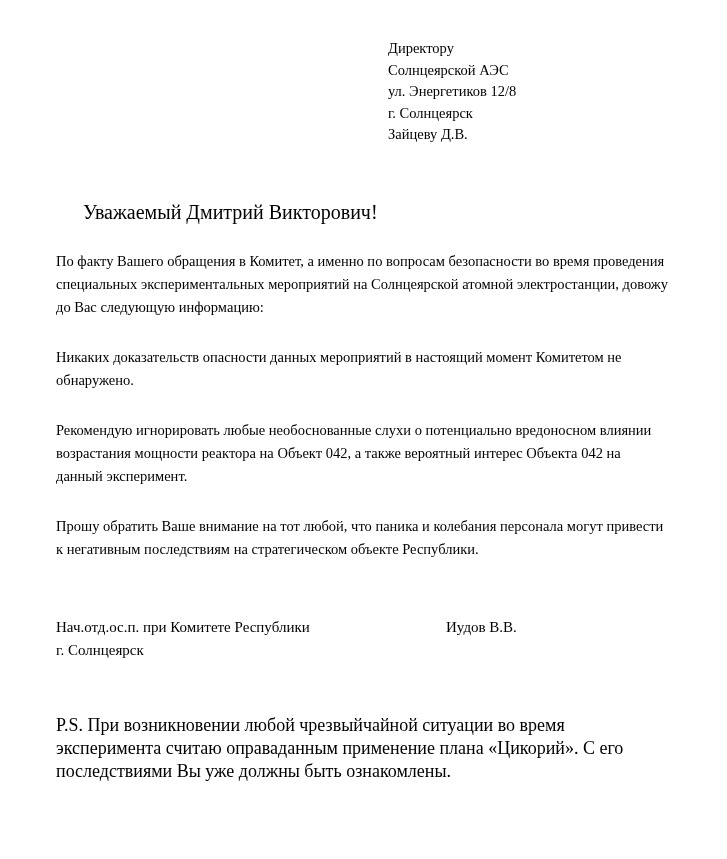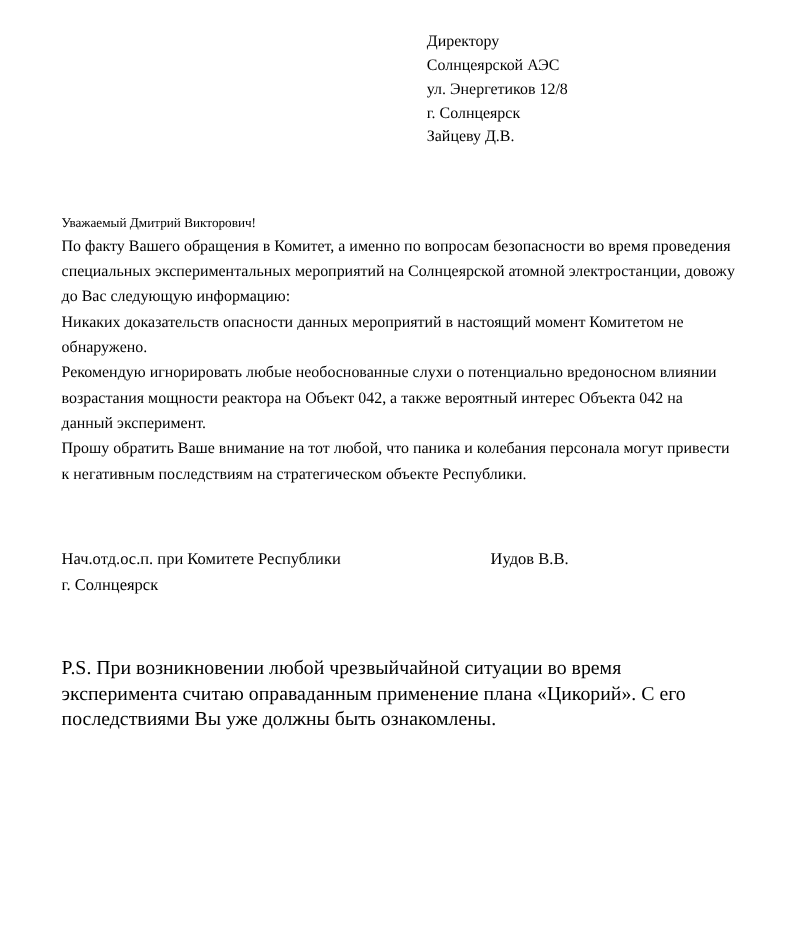--- a/index.html
+++ b/index.html
@@ -12,36 +12,38 @@
     height: 859px;
     font-family: "Liberation Serif", serif;
     color: #000000;
     overflow: hidden;
   }
   .page {
     position: relative;
     width: 727px;
     height: 859px;
     box-sizing: border-box;
-    padding: 28px 56px 0 56px;
+    padding: 38px 56px 0 56px;
   }
   .addressee {
     margin-left: 332px;
     font-size: 14.5px;
     line-height: 21.5px;
   }
   .addressee div {
     white-space: nowrap;
   }
   .salutation {
     margin-top: 56px;
-    font-size: 12px;
+    font-size: 20px;
     line-height: 21.5px;
+    margin-left: 27px;
   }
   .body-block {
+    margin-top: 27px;
     font-size: 14.5px;
     line-height: 23px;
     text-align: left;
     max-width: 613px;
   }
   .signature {
     margin-top: 55px;
     font-size: 15px;
     line-height: 23px;
     position: relative;

